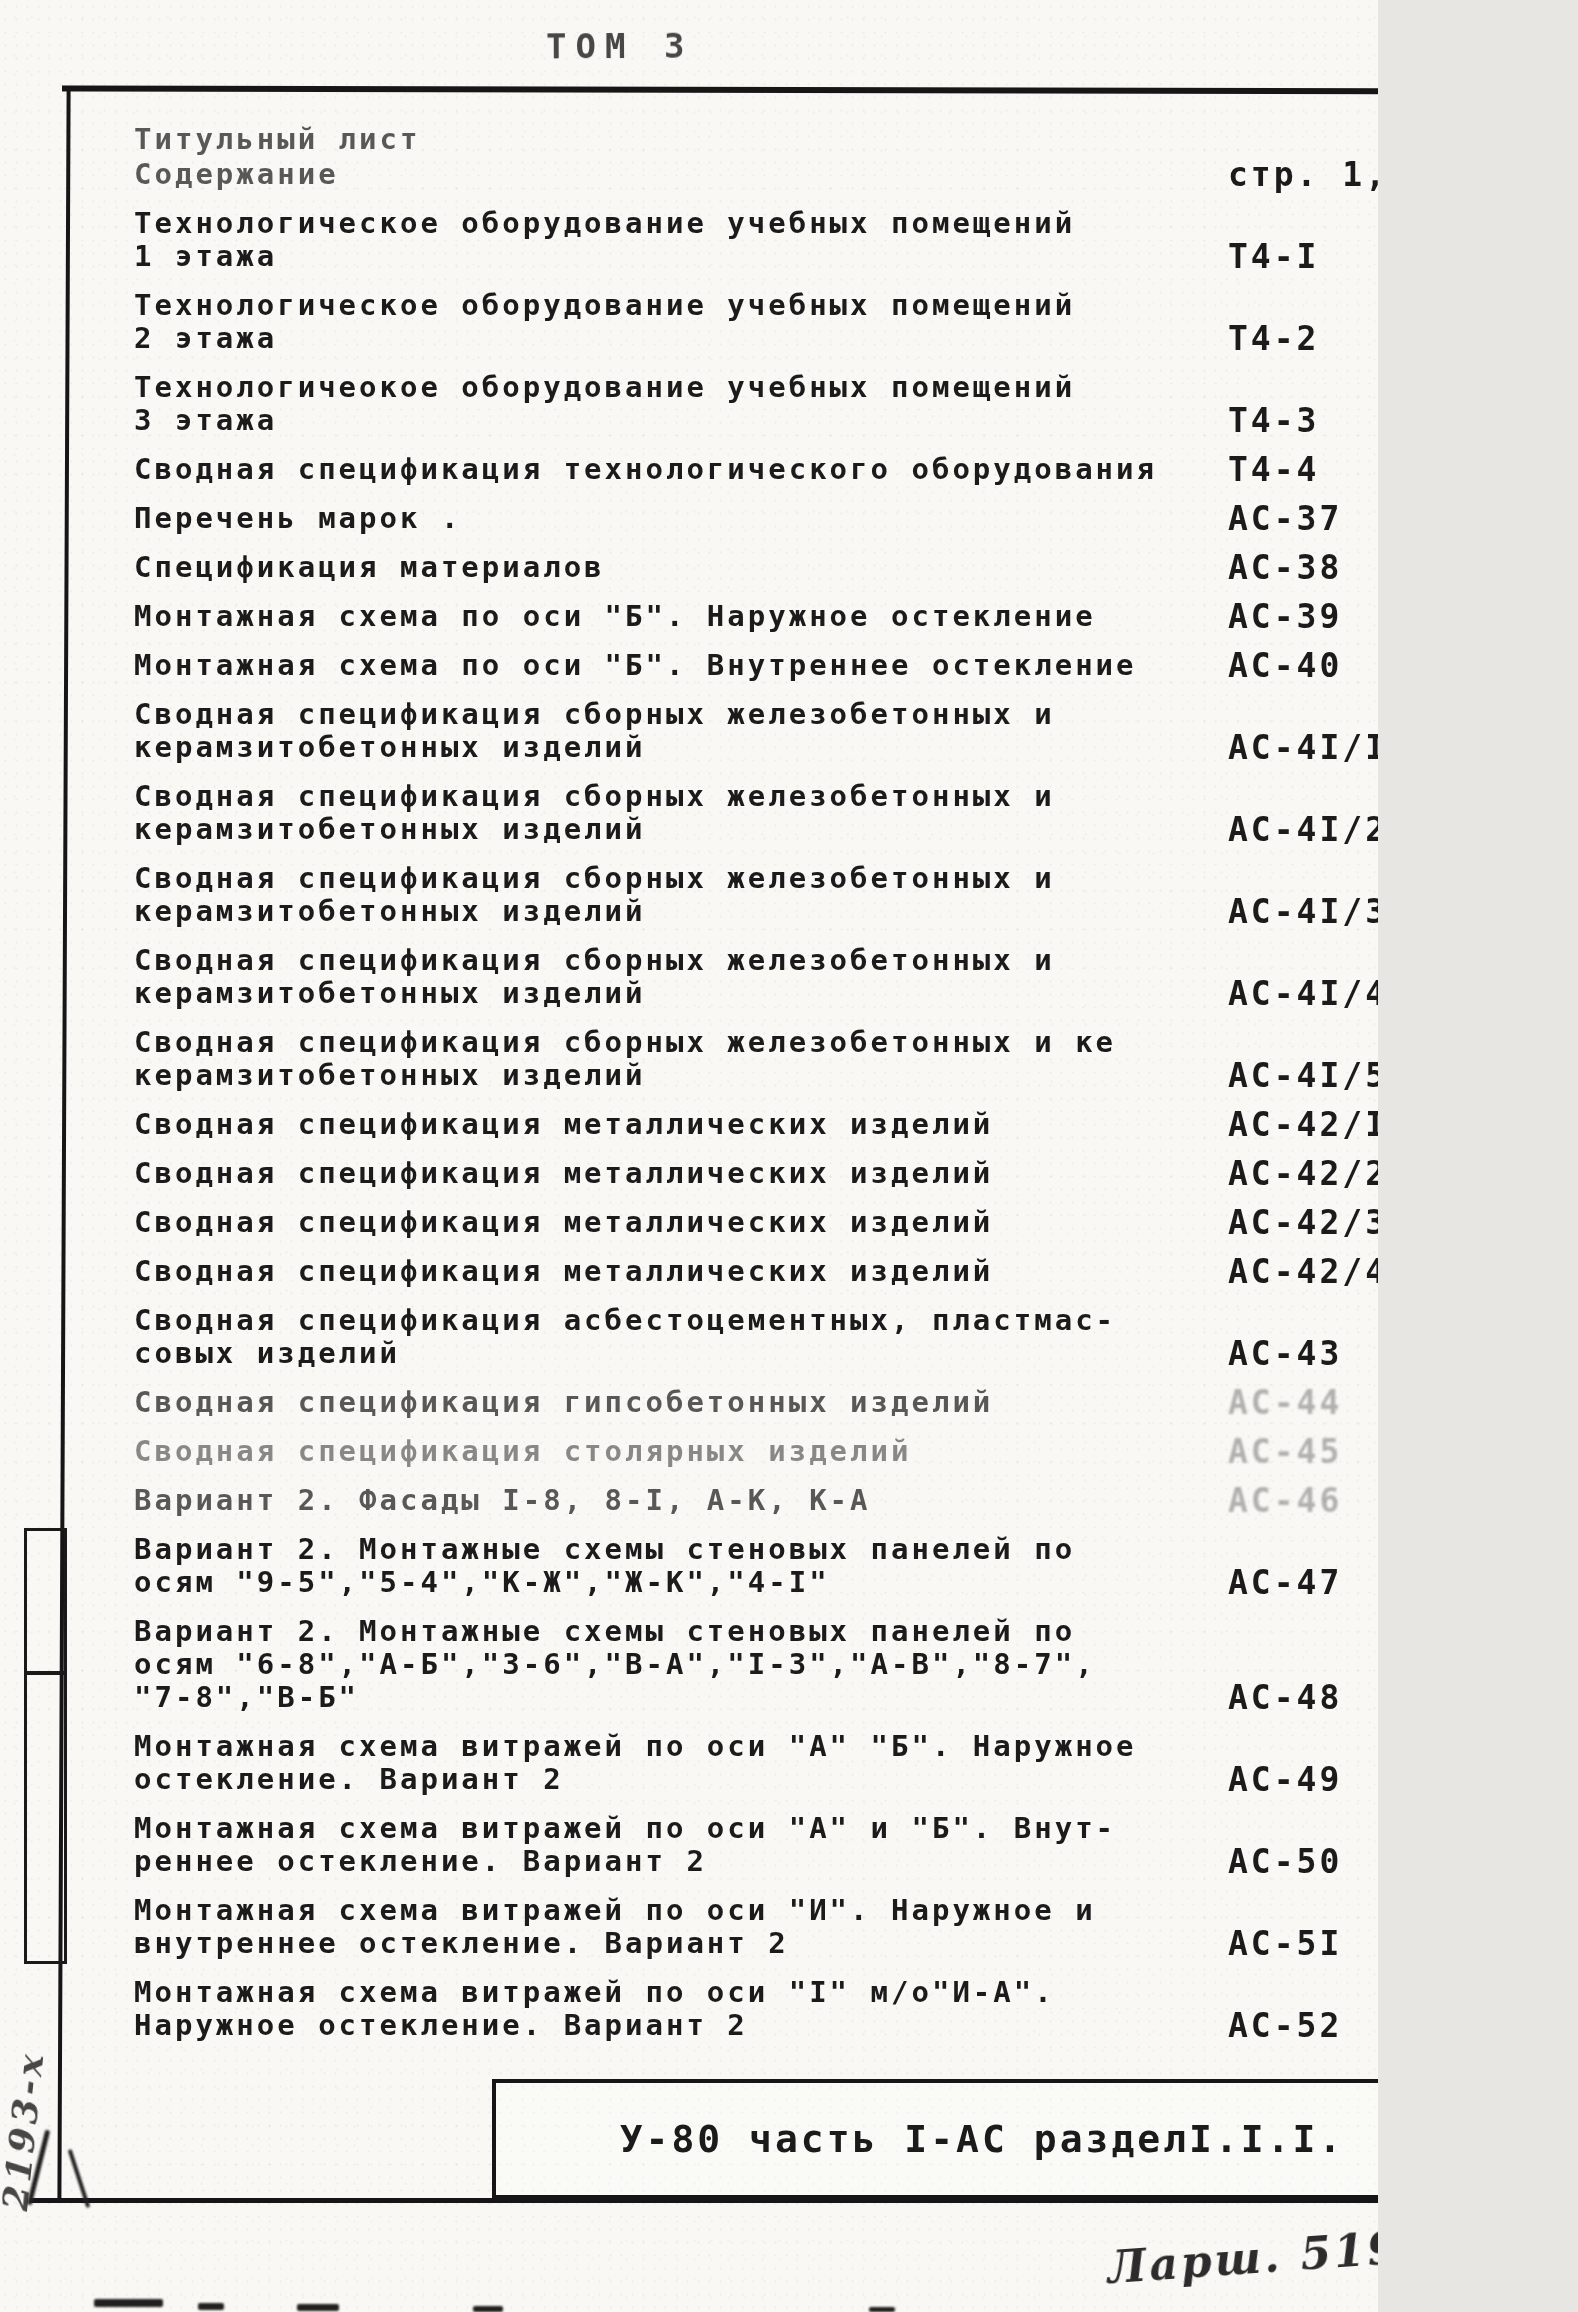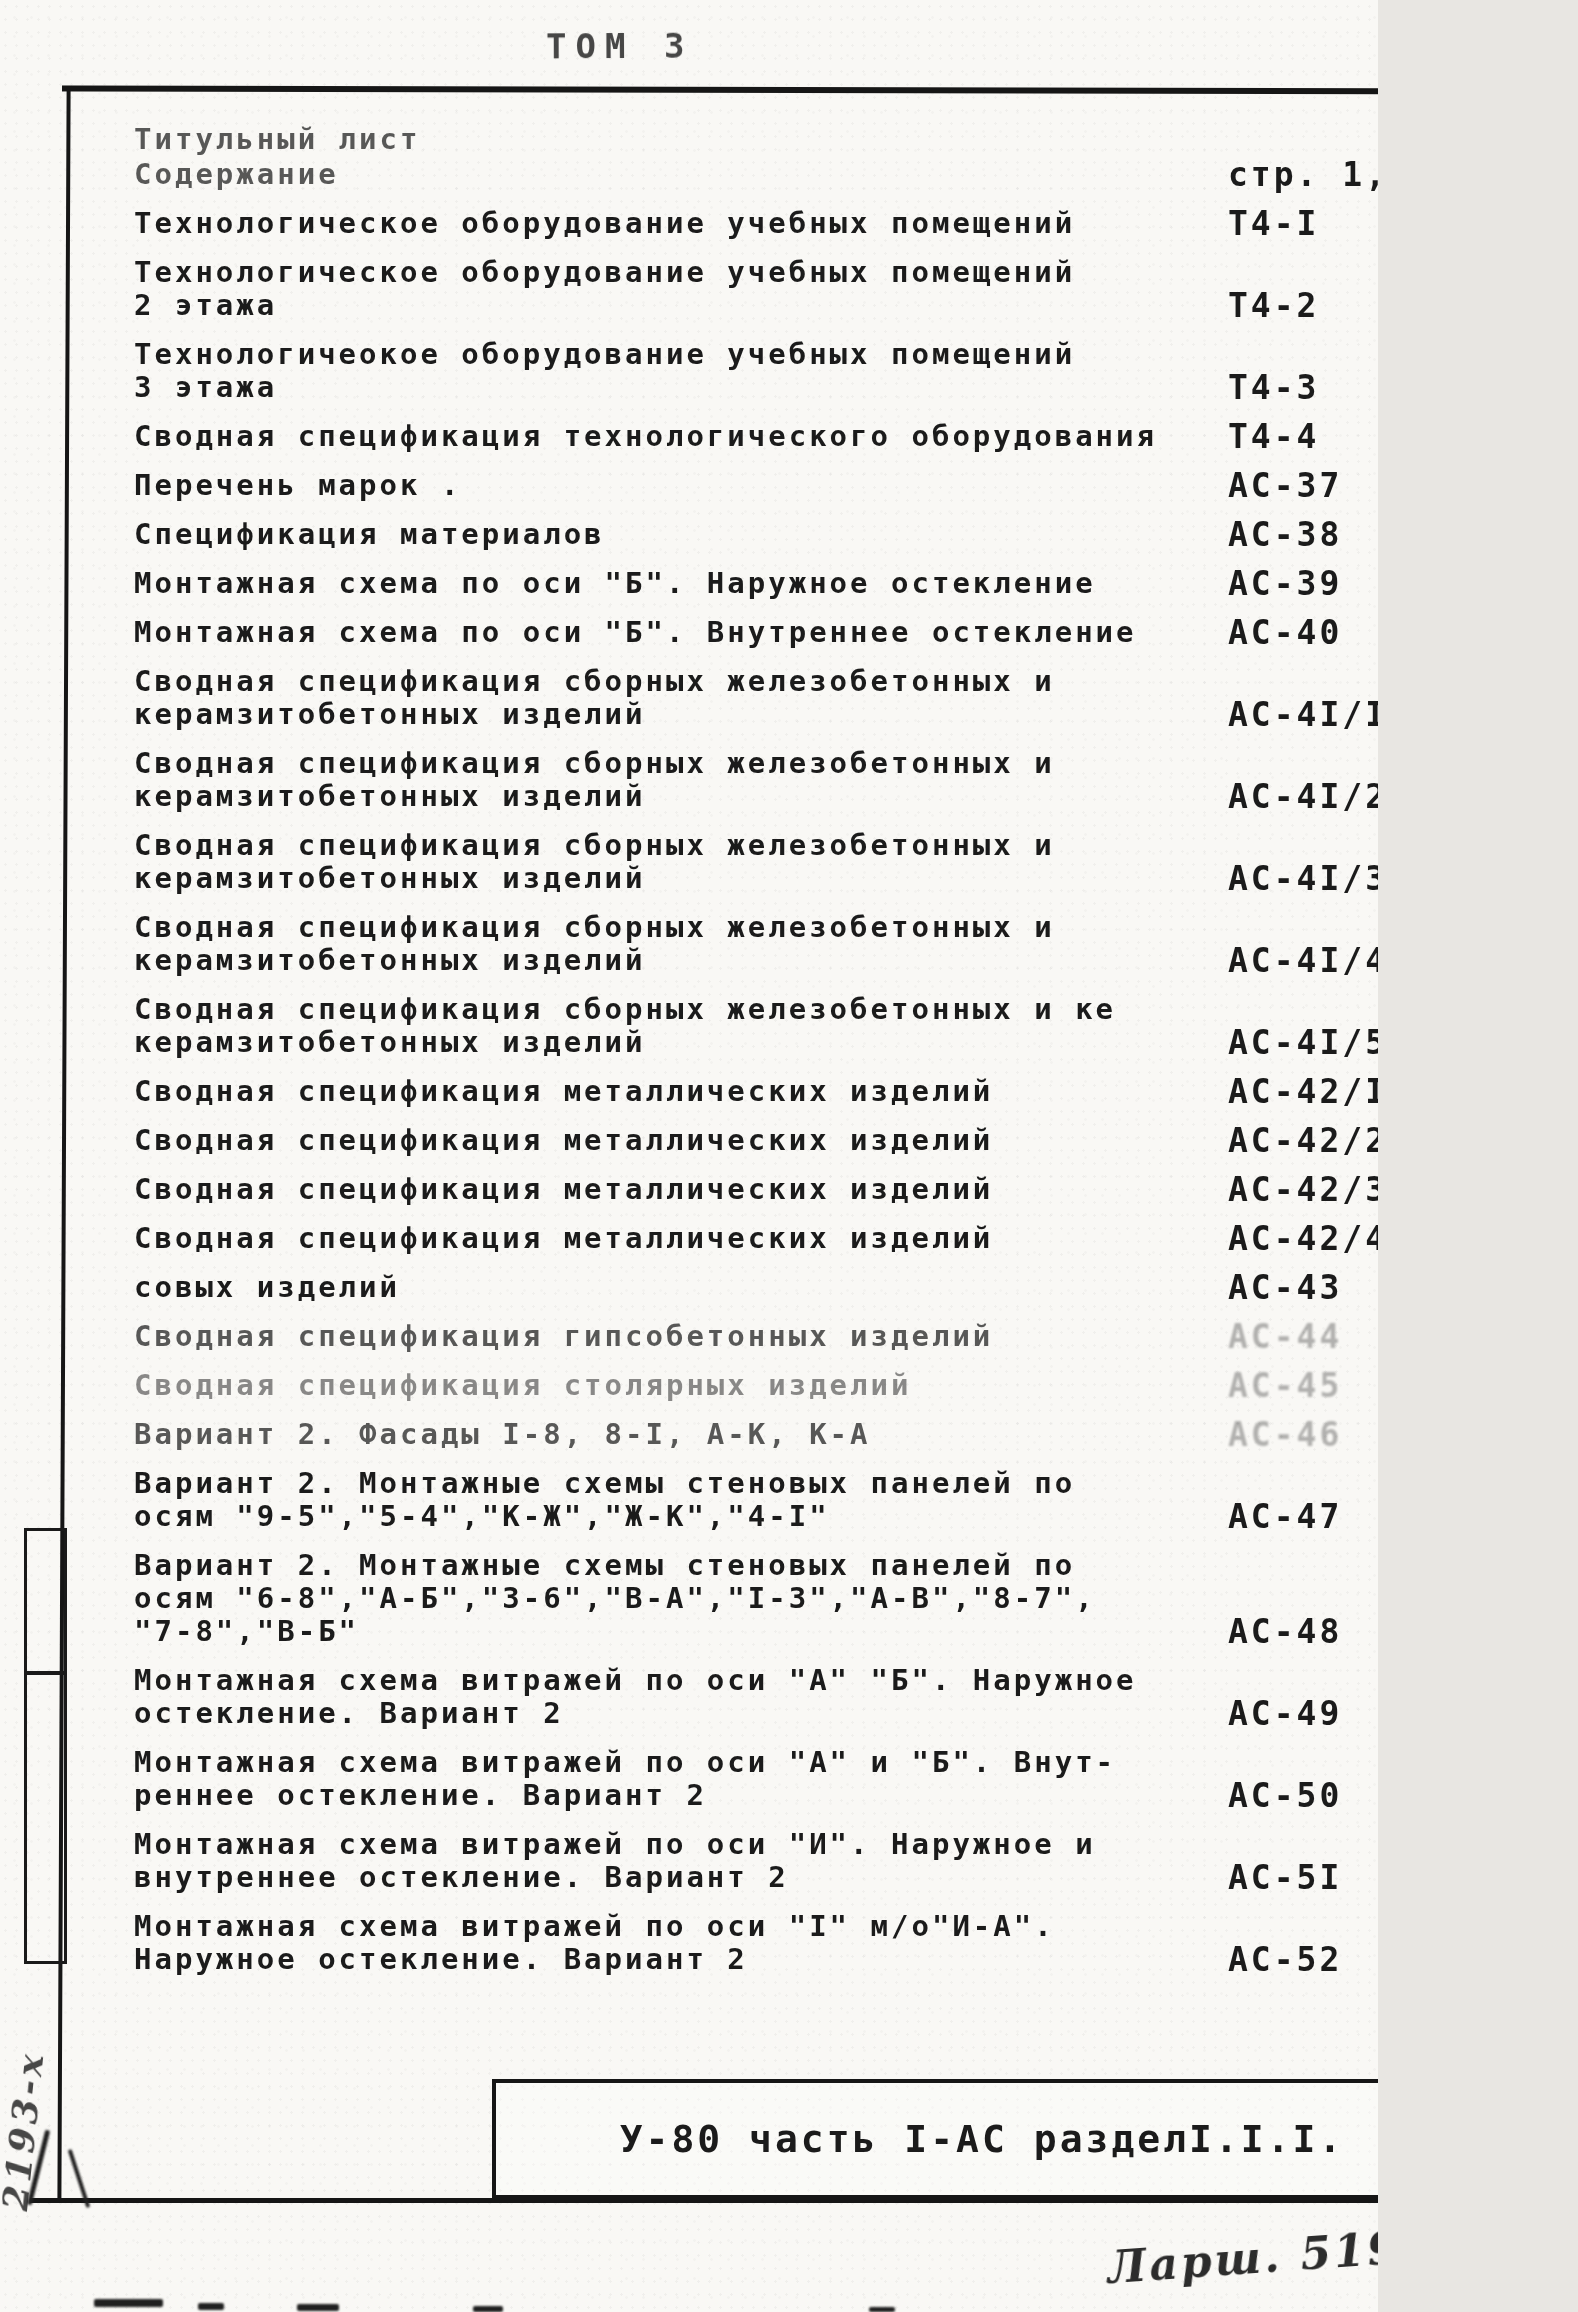--- a/index.html
+++ b/index.html
@@ -124,20 +124,21 @@
       </div>
       <div class="entry">
         <div class="lines">
           <div class="line ink-dim">Содержание</div>
         </div>
         <div class="code">стр. 1,2</div>
       </div>
       <div class="entry">
         <div class="lines">
           <div class="line">Технологическое оборудование учебных помещений</div>
+          <div class="line">1 этажа</div>
         </div>
         <div class="code">Т4-I</div>
       </div>
       <div class="entry">
         <div class="lines">
           <div class="line">Технологическое оборудование учебных помещений</div>
           <div class="line">2 этажа</div>
         </div>
         <div class="code">Т4-2</div>
       </div>
@@ -232,20 +233,21 @@
         <div class="code">АС-42/3</div>
       </div>
       <div class="entry">
         <div class="lines">
           <div class="line">Сводная спецификация металлических изделий</div>
         </div>
         <div class="code">АС-42/4</div>
       </div>
       <div class="entry">
         <div class="lines">
+          <div class="line">Сводная спецификация асбестоцементных, пластмас-</div>
           <div class="line">совых изделий</div>
         </div>
         <div class="code">АС-43</div>
       </div>
       <div class="entry">
         <div class="lines">
           <div class="line ink-dim">Сводная спецификация гипсобетонных изделий</div>
         </div>
         <div class="code code-faded">АС-44</div>
       </div>

